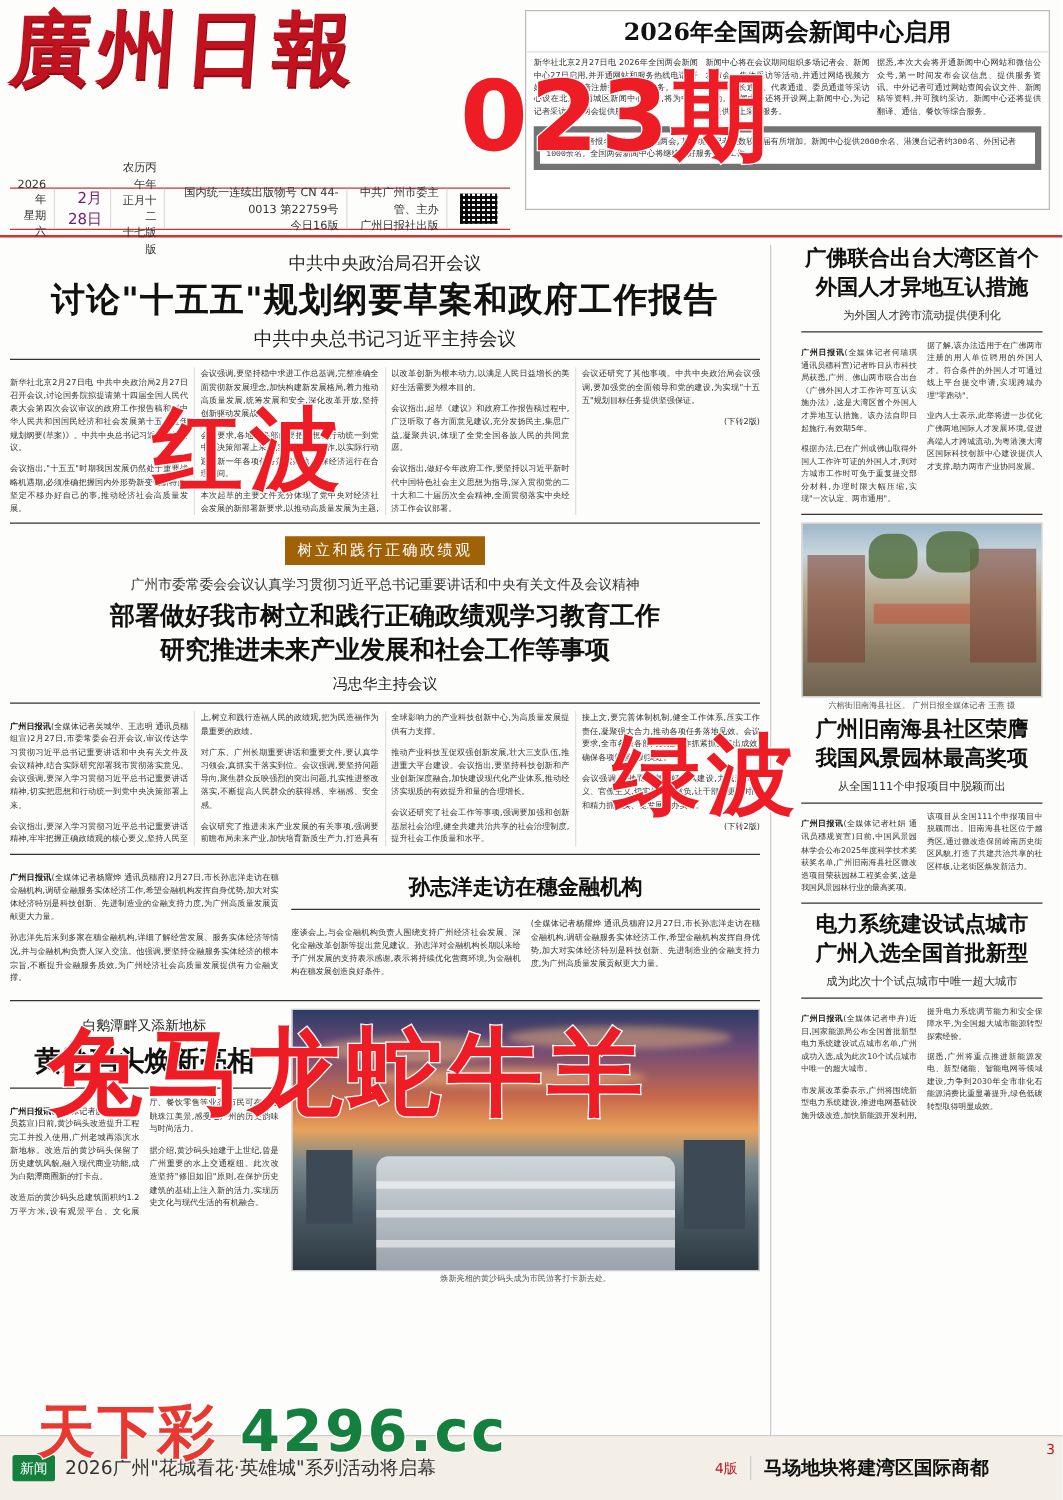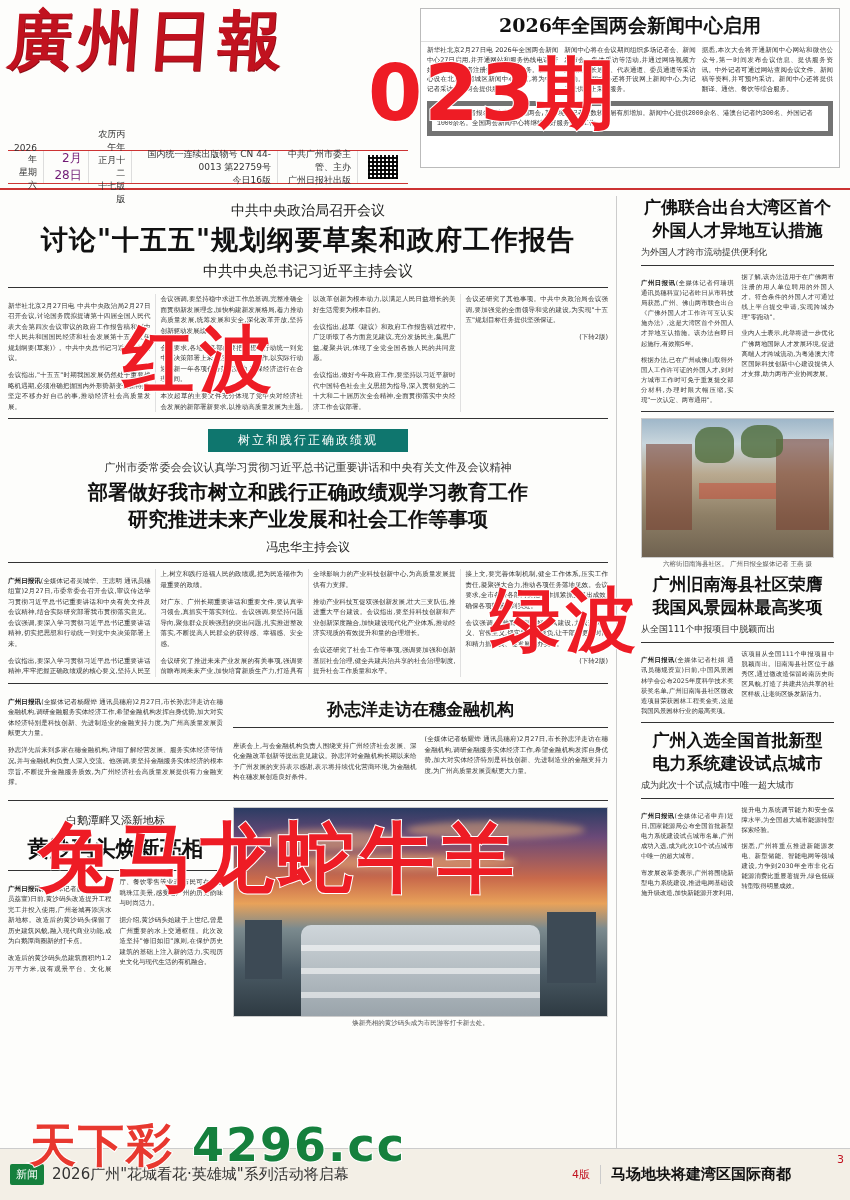--- a/index.html
+++ b/index.html
@@ -57,33 +57,33 @@
   }
   .subhead { text-align:center; font-size:15px; margin:4px 0 6px; color:#222; }
   .rule { border-top:1px solid #333; margin:6px 0; }
 
   .cols4 { column-count:4; column-gap:10px; column-rule:1px solid #e0e0e0; font-size:6.5px; line-height:1.62; text-align:justify; color:#333; }
   .cols2 { column-count:2; column-gap:8px; font-size:6.5px; line-height:1.62; text-align:justify; color:#333; }
   .cols1 { font-size:6.5px; line-height:1.62; text-align:justify; color:#333; }
   .lead { font-weight:700; color:#111; }
 
   .banner-red {
-    background:#0f766e; color:#fff; font-size:12px; text-align:center;
-    padding:3px 0; width:200px; margin:10px auto 8px; letter-spacing:2px;
+    background:#a16207; color:#fff; font-size:12px; text-align:center;
+    padding:3px 0; width:160px; margin:10px auto 8px; letter-spacing:2px;
   }
   .headline2 { text-align:center; font-family:"DejaVu Serif","Liberation Serif",serif; font-weight:700; font-size:20px; line-height:1.35; color:#111; }
   .byline { text-align:center; font-size:12px; margin:6px 0 4px; color:#222; }
   .smallcenter { text-align:center; font-size:11px; color:#333; margin:4px 0; }
 
   .sechead { font-family:"DejaVu Serif","Liberation Serif",serif; font-weight:700; font-size:17px; text-align:center; margin:8px 0 4px; }
   .sechead-lg { font-family:"DejaVu Serif","Liberation Serif",serif; font-weight:700; font-size:22px; text-align:center; margin:6px 0 4px; }
 
   
   .r-headline { font-family:"DejaVu Serif","Liberation Serif",serif; font-weight:700; font-size:17px; line-height:1.35; text-align:center; color:#111; }
-  .r-sub { font-size:9px; text-align:left; color:#333; margin:4px 0 6px; }
+  .r-sub { font-size:9px; text-align:center; color:#333; margin:4px 0 6px; }
   .r-body { font-size:6.3px; line-height:1.6; text-align:justify; color:#333; column-count:2; column-gap:8px; }
 
   
   .photo { position:relative; overflow:hidden; border:1px solid #ccc; }
   .cap { font-size:6.5px; color:#555; padding:2px 2px 4px; text-align:center; }
 
   .photo-street { height:140px; background:
       linear-gradient(180deg,#9fb7c9 0%, #c9d6dd 18%, #b9a98f 40%, #8e7f66 70%, #6f6250 100%);
       position:relative; }
   .ps-b { position:absolute; background:rgba(120,60,45,.55); }
@@ -293,22 +293,22 @@
         <div class="rule"></div>
         <div class="r-body">
           <p><span class="lead">广州日报讯</span><span>(全媒体记者杜娟 通讯员穗规资宣)日前,中国风景园林学会公布2025年度科学技术奖获奖名单,广州旧南海县社区微改造项目荣获园林工程奖金奖,这是我国风景园林行业的最高奖项。</span></p>
           <p>该项目从全国111个申报项目中脱颖而出。旧南海县社区位于越秀区,通过微改造保留岭南历史街区风貌,打造了共建共治共享的社区样板,让老街区焕发新活力。</p>
         </div>
       </div>
 
       <div class="rule"></div>
 
       <div>
+        <div class="r-headline">电力系统建设试点城市</div>
         <div class="r-headline">广州入选全国首批新型</div>
-        <div class="r-headline">电力系统建设试点城市</div>
         <div class="r-sub">成为此次十个试点城市中唯一超大城市</div>
         <div class="rule"></div>
         <div class="r-body">
           <p><span class="lead">广州日报讯</span><span>(全媒体记者申卉)近日,国家能源局公布全国首批新型电力系统建设试点城市名单,广州成功入选,成为此次10个试点城市中唯一的超大城市。</span></p>
           <p>市发展改革委表示,广州将围绕新型电力系统建设,推进电网基础设施升级改造,加快新能源开发利用,提升电力系统调节能力和安全保障水平,为全国超大城市能源转型探索经验。</p>
           <p>据悉,广州将重点推进新能源发电、新型储能、智能电网等领域建设,力争到2030年全市非化石能源消费比重显著提升,绿色低碳转型取得明显成效。</p>
         </div>
       </div>
 
     </div>

